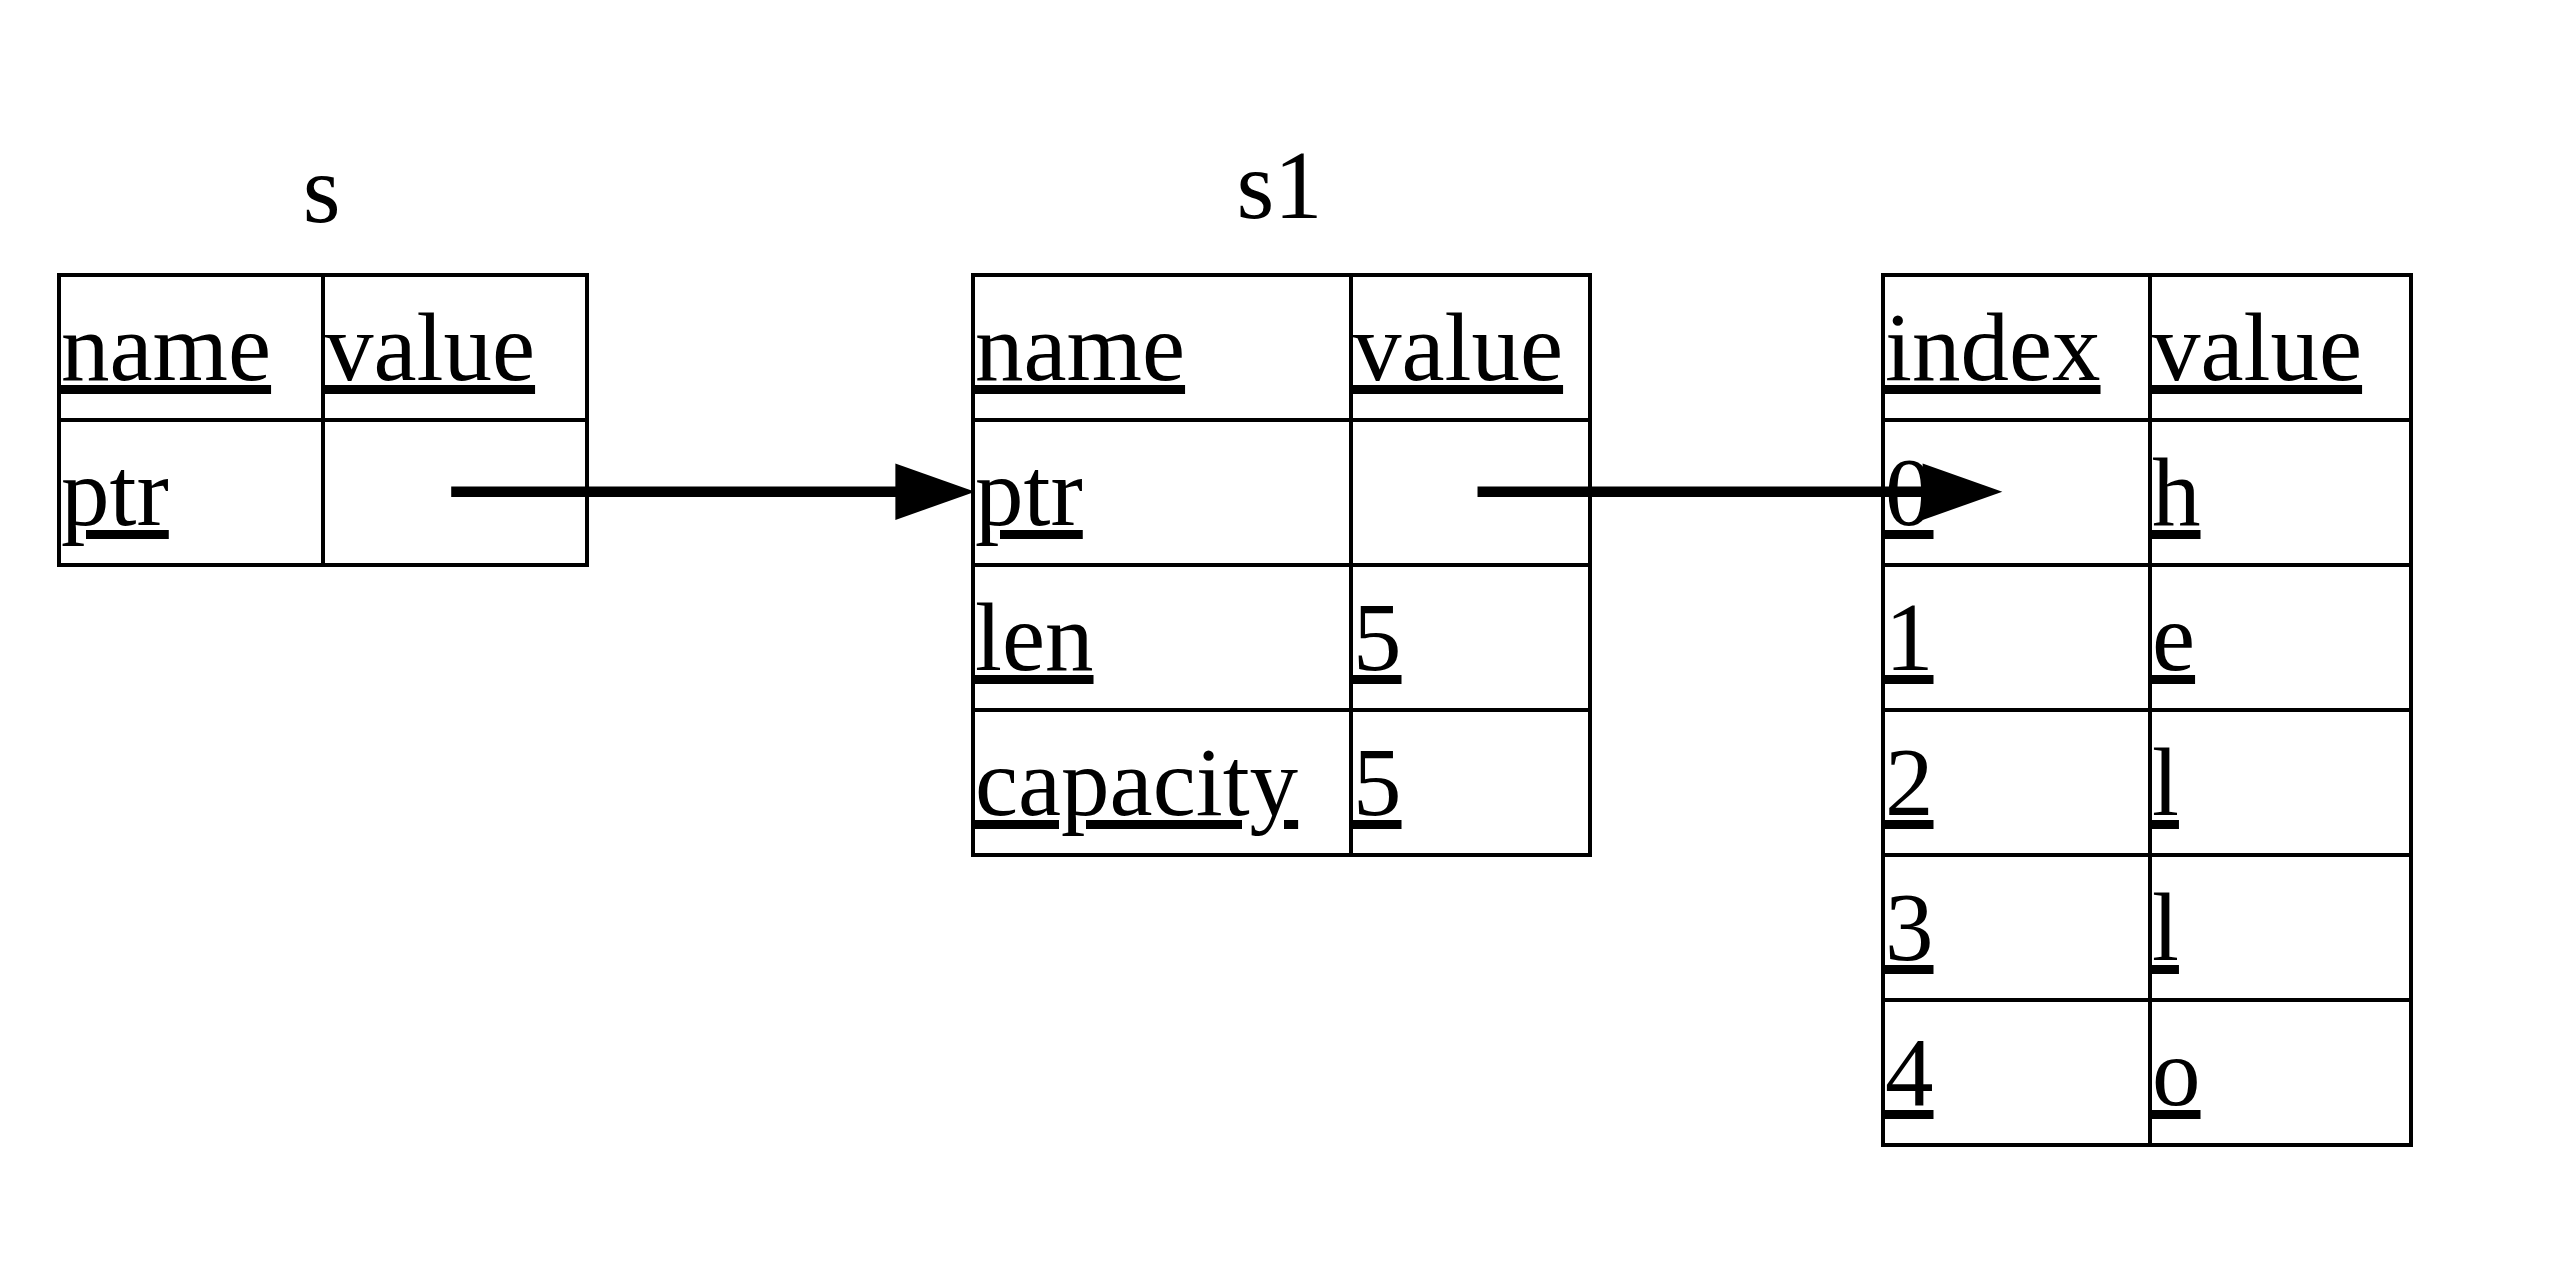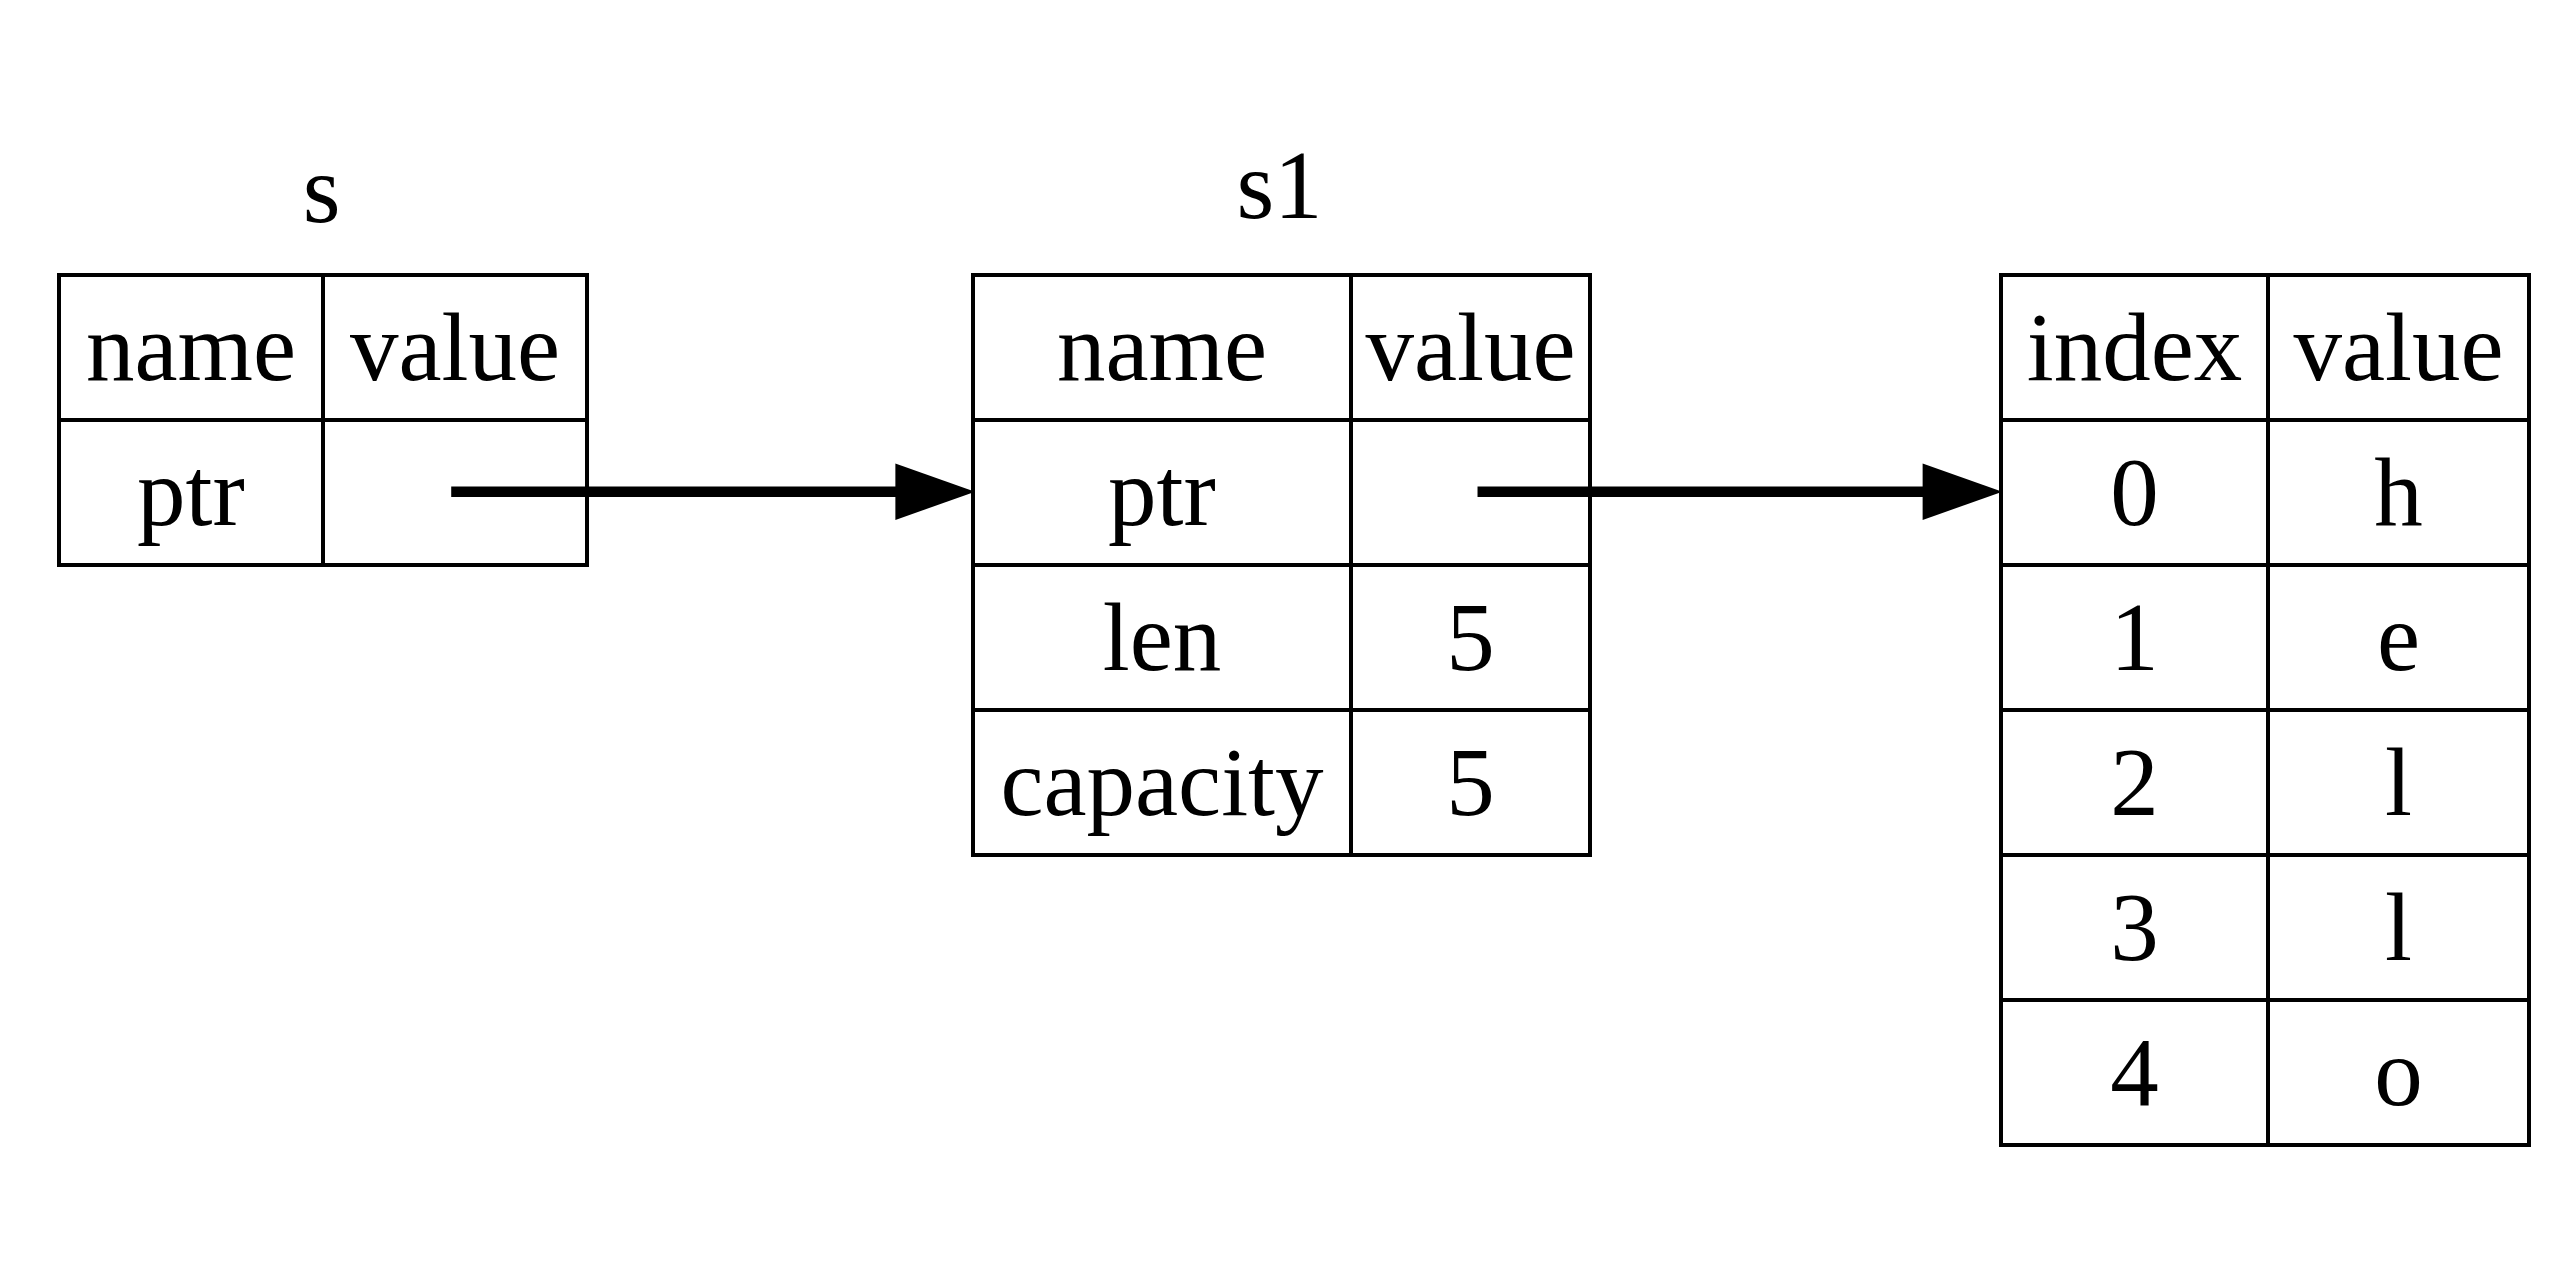--- a/index.html
+++ b/index.html
@@ -27,26 +27,27 @@
   table.memtable {
     position: absolute;
     border-collapse: collapse;
     table-layout: fixed;
     background: #ffffff;
   }
   table.memtable td {
     border: 4.9px solid #000000;
     height: 141px;
     padding: 0;
-    text-align: center;
+    text-align: left;
     vertical-align: middle;
     font-size: 97px;
     line-height: 1;
     overflow: hidden;
     white-space: nowrap;
+    text-decoration: underline;
   }
   svg.arrow-layer {
     position: absolute;
     left: 0;
     top: 0;
     pointer-events: none;
   }
   .arrow-shaft {
     stroke: #000000;
     stroke-width: 11;
@@ -101,21 +102,21 @@
         <td>len</td>
         <td>5</td>
       </tr>
       <tr>
         <td>capacity</td>
         <td>5</td>
       </tr>
     </tbody>
   </table>
 
-  <table class="memtable" style="left:1999px; top:273px; width:528px;">
+  <table class="memtable" style="left:1881px; top:273px; width:528px;">
     <colgroup>
         <col style="width:267px">
         <col style="width:261px">
       </colgroup>
     <tbody>
       <tr>
         <td>index</td>
         <td>value</td>
       </tr>
       <tr>

